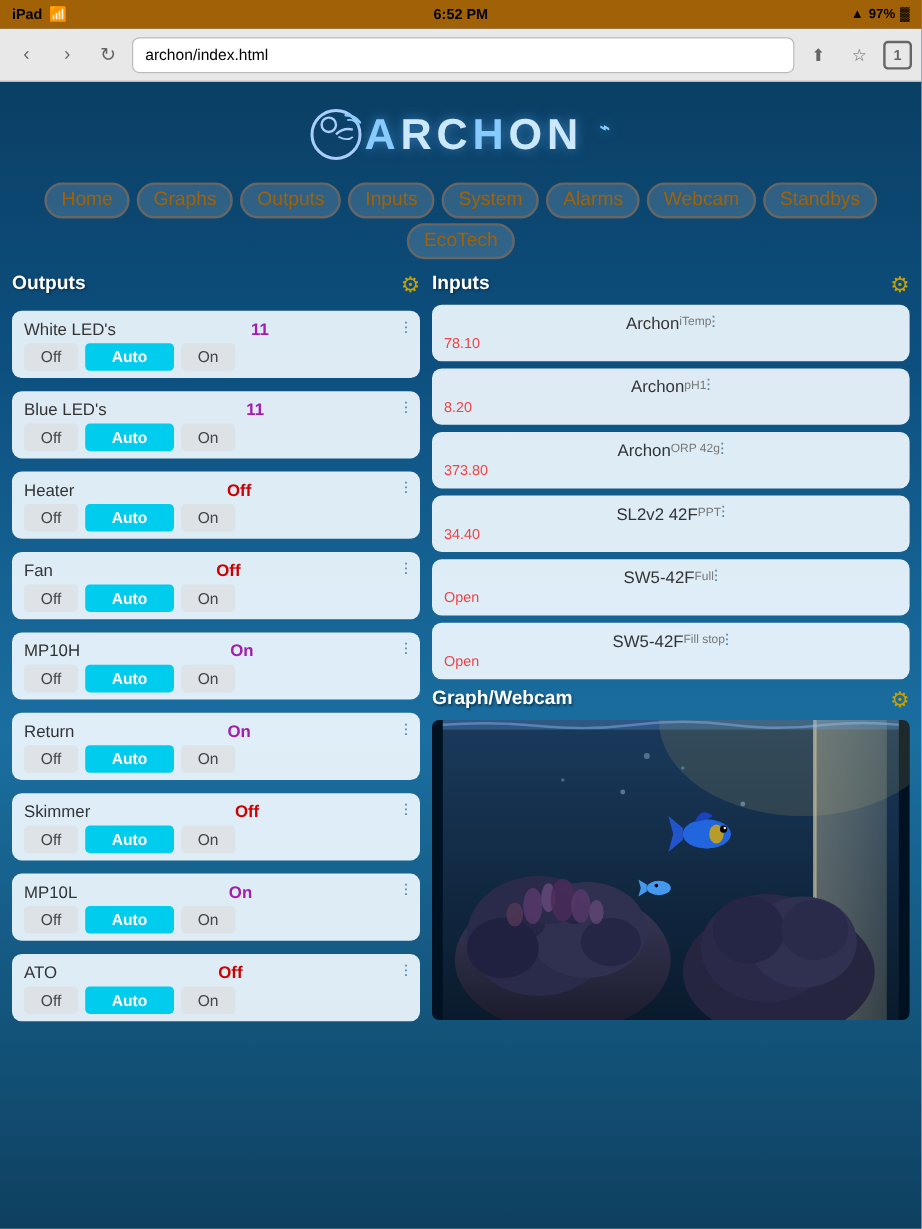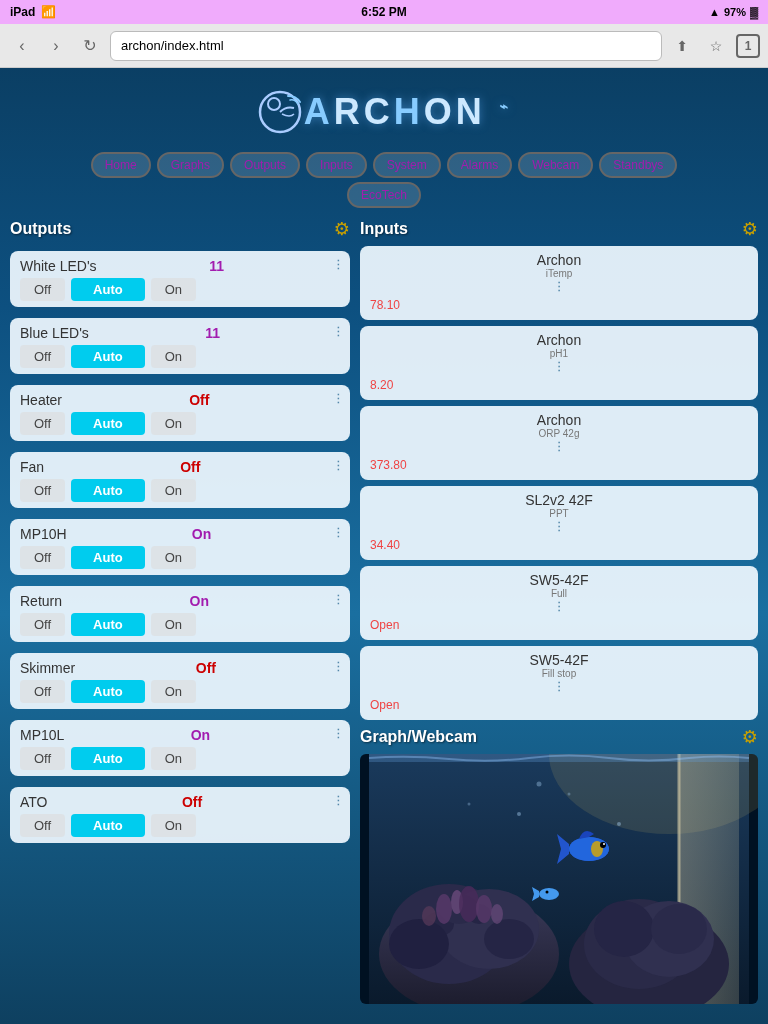--- a/index.html
+++ b/index.html
@@ -9,21 +9,21 @@
       width: 768px;
       min-height: 1024px;
       font-family: Arial, Helvetica, sans-serif;
       font-size: 14px;
       background: linear-gradient(180deg, #0a3a5c 0%, #0d5080 30%, #1a6fa0 60%, #0e4060 100%);
       overflow-x: hidden;
     }
 
     
     .status-bar {
-      background: #f0abfc;
+      background: #a16207;
       height: 24px;
       display: flex;
       align-items: center;
       justify-content: space-between;
       padding: 0 10px;
       font-size: 12px;
       font-weight: bold;
     }
     .status-bar .left { display: flex; align-items: center; gap: 6px; }
     .status-bar .center { position: absolute; left: 50%; transform: translateX(-50%); }
@@ -89,23 +89,23 @@
       display: flex;
       justify-content: center;
       gap: 6px;
       flex-wrap: wrap;
       margin: 8px 0 4px;
     }
     .nav-btn-pill {
       border: 2px solid #666;
       border-radius: 16px;
       background: rgba(255,255,255,0.15);
-      color: #a21caf;
+      color: #a16207;
       padding: 4px 12px;
-      font-size: 12px;
+      font-size: 16px;
       cursor: pointer;
       text-decoration: none;
       display: inline-block;
     }
 
     .nav-bar-2 {
       display: flex;
       justify-content: center;
       margin-bottom: 10px;
     }
@@ -205,22 +205,21 @@
     
     .input-card {
       background: rgba(240,248,255,0.92);
       border-radius: 8px;
       margin-bottom: 6px;
       padding: 6px 10px;
     }
     .input-row1 {
       display: flex;
       align-items: center;
-      justify-content: flex-start;
-      flex-direction: column;
+      justify-content: center;
     }
     .input-source {
       font-size: 14px;
       color: #333;
     }
     .input-name {
       font-size: 10px;
       color: #777;
     }
     .input-value {

